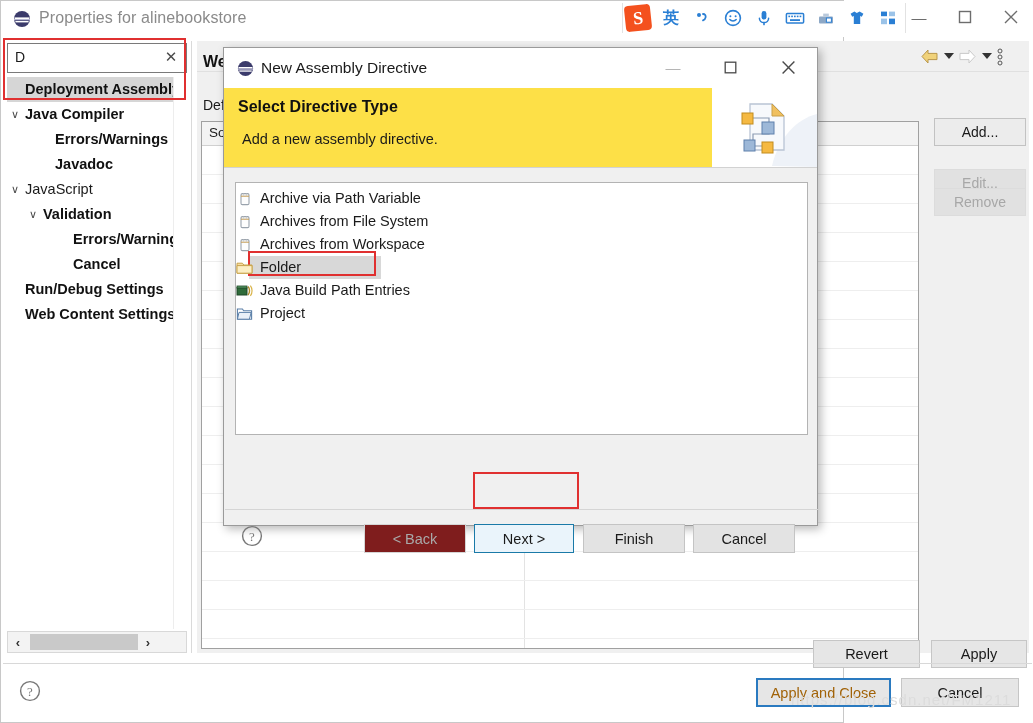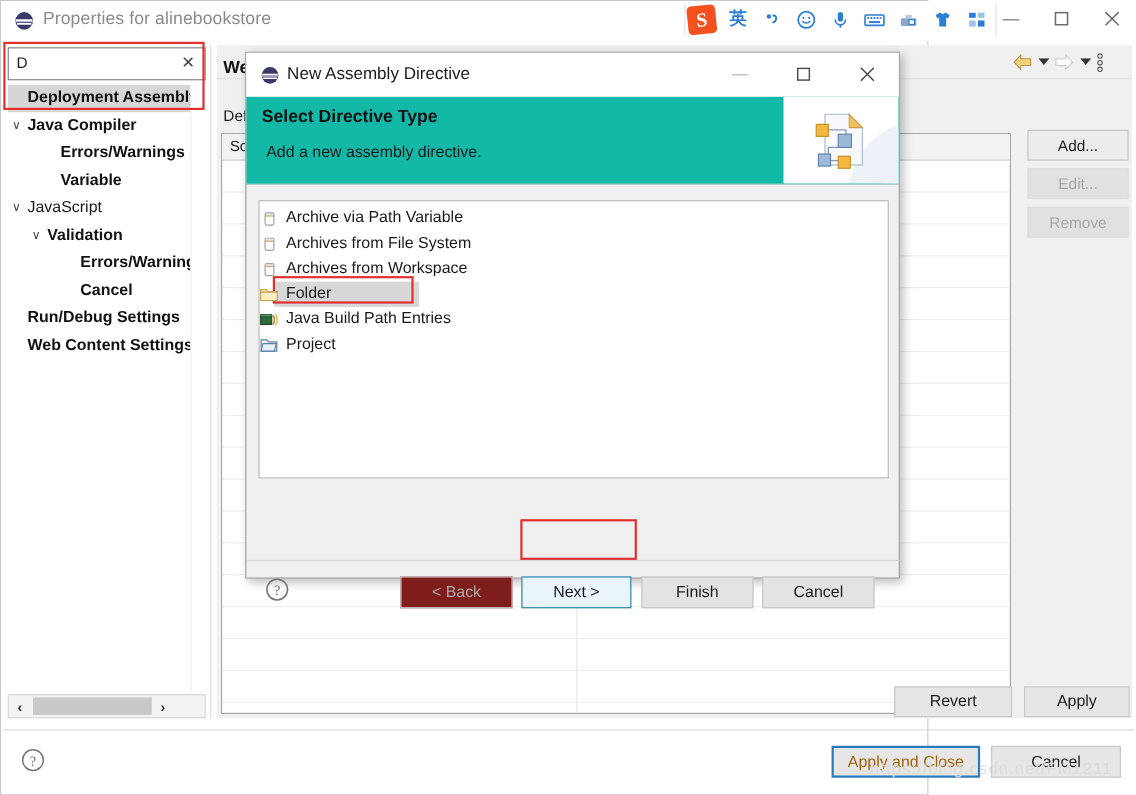--- a/index.html
+++ b/index.html
@@ -275,33 +275,33 @@
     border: 1px solid #cfcfcf;
     box-sizing: border-box;
     font-size: 14px;
     color: #1a1a1a;
     display: flex; align-items: center; justify-content: center;
     font-family: "Liberation Sans", sans-serif;
   }
   .side-btn.enabled { background: #ececec; border-color: #c2c2c2; }
   .side-btn.disabled { color: #a7a7a7; background: #e1e1e1; border-color: #dcdcdc; }
   #btn-add    { top: 117px; }
-  #btn-edit   { top: 152px; }
+  #btn-edit   { top: 168px; }
   #btn-remove { top: 187px; }
 
   
   .footer-btn {
     position: absolute;
     height: 28px;
     background: #e6e6e6;
     border: 1px solid #c6c6c6;
     box-sizing: border-box;
     font-size: 14.5px;
     color: #1a1a1a;
-    display: flex; align-items: center; justify-content: center;
+    display: flex; align-items: center; justify-content: center; margin-top: 16px;
   }
   #btn-revert { left: 812px; top: 623px; width: 107px; }
   #btn-apply  { left: 930px; top: 623px; width: 96px; }
 
   #footer-sep {
     position: absolute;
     left: 2px; top: 662px;
     width: 1029px; height: 1px;
     background: #d8d8d8;
   }
@@ -404,21 +404,21 @@
   }
   #dlg-min   { left: 428px; color:#b5b5b5; }
   #dlg-max   { left: 485px; }
   #dlg-close { left: 543px; }
 
   
   #dlg-header {
     position: absolute;
     left: 0; top: 40px;
     width: 100%; height: 80px;
-    background: #14b8a6;
+    background: #fde047;
     border-bottom: 1px solid #d2d2d2;
     box-sizing: border-box;
   }
   #dlg-heading {
     position: absolute;
     left: 14px; top: 10px;
     font-size: 16px;
     font-weight: bold;
     color: #111;
   }
@@ -612,21 +612,21 @@
 
   <div id="filter-wrap">
     <span id="filter-input" title="type filter text">D</span>
     <span id="filter-clear">✕</span>
   </div>
 
   <div id="tree">
       <div class="tree-item sel"><span style="margin-left: 18px;">Deployment Assembly</span></div>
       <div class="tree-item"><span class="twisty" style="left: 0px;">∨</span><span style="margin-left: 18px;">Java Compiler</span></div>
       <div class="tree-item"><span style="margin-left: 48px;">Errors/Warnings</span></div>
-      <div class="tree-item"><span style="margin-left: 48px;">Variable</span></div>
+      <div class="tree-item"><span style="margin-left: 48px;">Javadoc</span></div>
       <div class="tree-item plain"><span class="twisty" style="left: 0px;">∨</span><span style="margin-left: 18px;">JavaScript</span></div>
       <div class="tree-item"><span class="twisty" style="left: 18px;">∨</span><span style="margin-left: 36px;">Validation</span></div>
       <div class="tree-item"><span style="margin-left: 66px;">Errors/Warnings</span></div>
       <div class="tree-item"><span style="margin-left: 66px;">Cancel</span></div>
       <div class="tree-item"><span style="margin-left: 18px;">Run/Debug Settings</span></div>
       <div class="tree-item"><span style="margin-left: 18px;">Web Content Settings</span></div>
     </div>
   <div id="tree-vscroll"></div>
   <div id="tree-hscroll">
     <span id="hs-left">‹</span>

